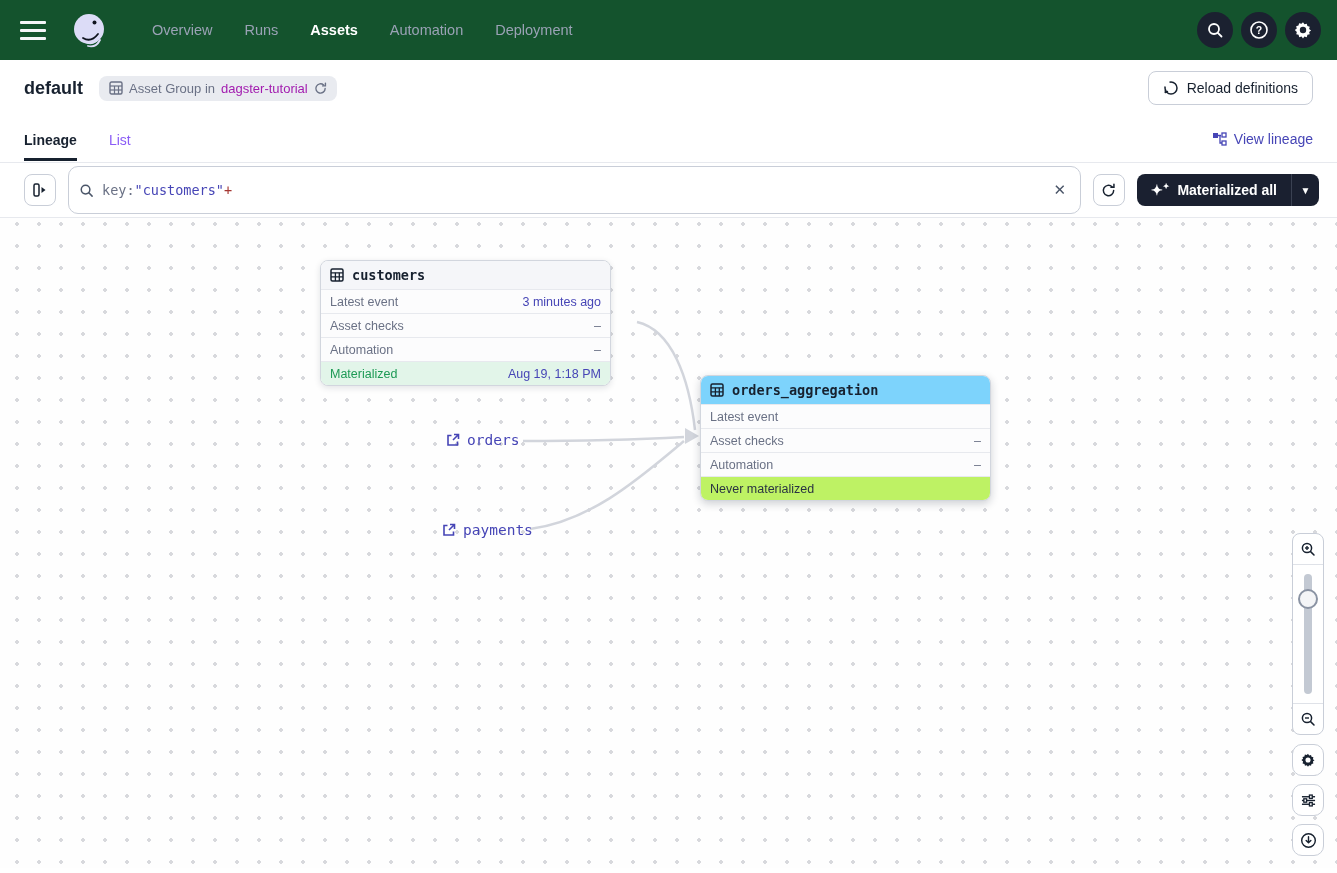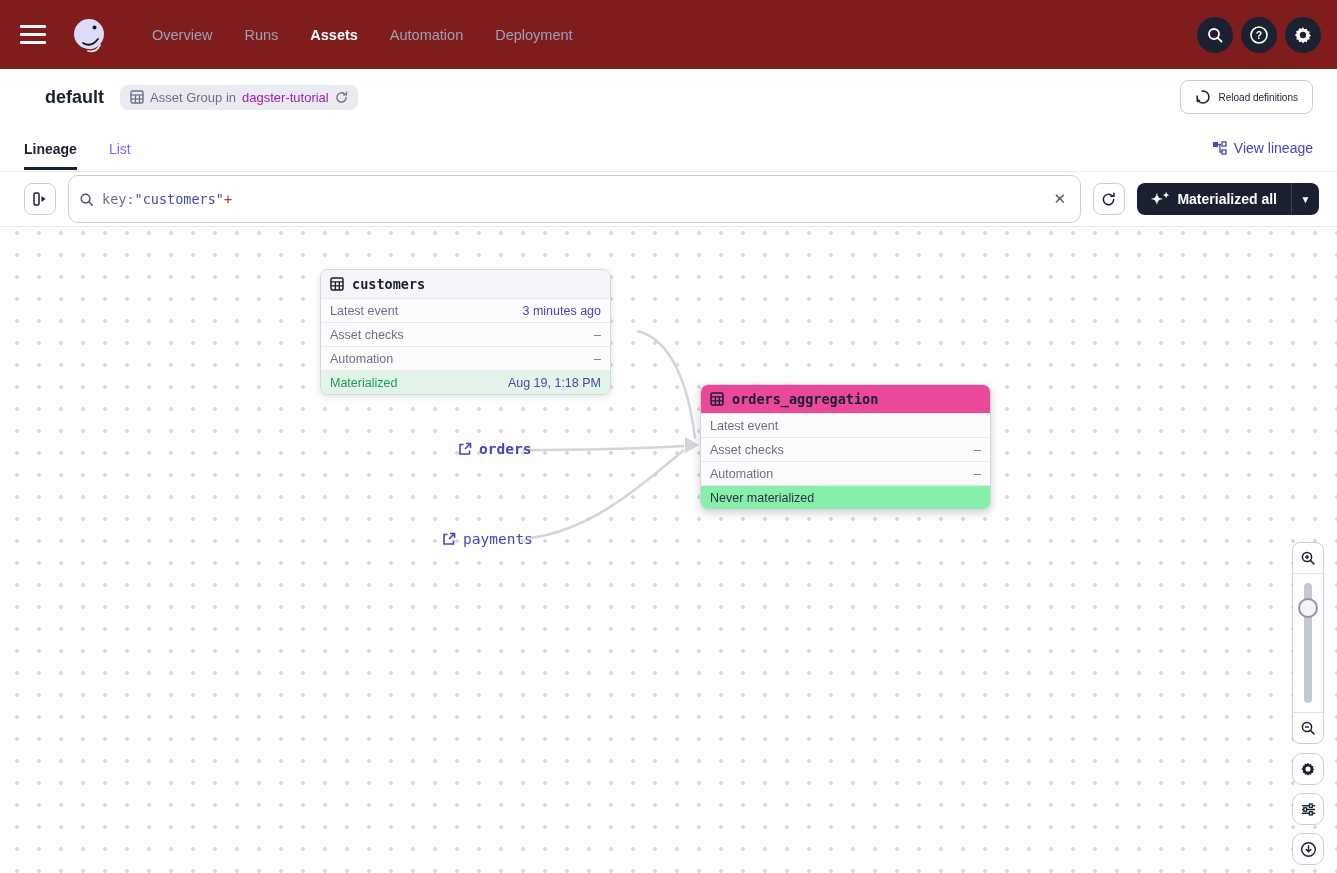--- a/index.html
+++ b/index.html
@@ -1,37 +1,37 @@
 <!DOCTYPE html>
 <html><head>
 <meta charset="utf-8">
 <style>
   * { margin:0; padding:0; box-sizing:border-box; }
   html,body { width:1337px; height:873px; overflow:hidden; background:#fff;
     font-family:"Liberation Sans", sans-serif; }
   .mono { font-family:"DejaVu Sans Mono", monospace; }
 
   
-  .navbar { height:69px; background:#7f1d1d; display:flex; align-items:center; padding:0 16px; }
+  .navbar { height:60px; background:#14532d; display:flex; align-items:center; padding:0 16px; }
   .hamburger { width:28px; height:28px; display:flex; flex-direction:column; justify-content:center; gap:5px; cursor:pointer; margin-left:4px; }
   .hamburger span { display:block; height:3px; width:26px; background:#f5f6f8; border-radius:1px; }
   .logo { width:38px; height:38px; margin-left:22px; }
   .nav-links { display:flex; gap:32px; margin-left:44px; }
   .nav-link { color:#9aa2b5; font-size:14.5px; cursor:pointer; }
   .nav-link.active { color:#ffffff; font-weight:bold;text-align:right; }
   .nav-right { margin-left:auto; display:flex; gap:8px; align-items:center; }
   .nav-icon-btn { width:36px; height:36px; border-radius:50%; background:#1b2130; display:flex; align-items:center; justify-content:center; cursor:pointer; }
 
   
-  .page-header { height:56px; display:flex; align-items:center; padding:12px 24px; background:#fff;margin-left:21px; }
+  .page-header { height:56px; display:flex; align-items:center; padding:12px 24px; background:#fff; }
   .page-title { font-size:18px; font-weight:bold; color:#17212f; }
   .group-badge { margin-left:16px; display:flex; align-items:center; gap:6px; background:#e9ebf0; border-radius:8px; padding:5px 10px; font-size:13px; color:#6a7185; }
   .group-badge a { color:#a21caf; text-decoration:none; }
 
-  .reload-btn { margin-left:auto; display:flex; align-items:center; gap:8px; border:1px solid #c9ced8; border-radius:8px; background:#fff; padding:8px 14px; font-size:10px; color:#17212f; cursor:pointer; }
+  .reload-btn { margin-left:auto; display:flex; align-items:center; gap:8px; border:1px solid #c9ced8; border-radius:8px; background:#fff; padding:8px 14px; font-size:14px; color:#17212f; cursor:pointer; }
 
   
   .tabs-row { height:47px; display:flex; align-items:center; padding:0 24px; border-bottom:1px solid #e7e9ee; position:relative; }
   .tab { font-size:14px; margin-right:32px; padding:14px 0 12px; cursor:pointer; color:#8b5cf6; position:relative; }
   .tab.active { color:#17212f; font-weight:bold; }
   .tab.active::after { content:""; position:absolute; left:0; right:0; bottom:-1px; height:3px; background:#17212f; }
   .view-lineage { margin-left:auto; display:flex; align-items:center; gap:6px; color:#4645b6; font-size:14px; cursor:pointer; }
 
   
   .toolbar { height:55px; display:flex; align-items:center; gap:12px; padding:0 18px 0 24px; border-bottom:1px solid #e7e9ee; background:#fff; }
@@ -52,21 +52,21 @@
   .edges { position:absolute; inset:0; pointer-events:none; }
 
   .asset-node { position:absolute; width:291px; border:1px solid #d2d6de; border-radius:8px; background:#fff; box-shadow:0 2px 6px rgba(20,30,50,.12); overflow:hidden; cursor:pointer; }
   .node-header { display:flex; align-items:center; gap:8px; height:28px; padding:0 9px; background:#f5f6f9; font-size:13.5px; font-weight:bold; color:#17212f; }
   .node-row { display:flex; align-items:center; justify-content:space-between; height:24px; padding:0 9px; border-top:1px solid #e7e9ee; font-size:12.5px; background:#fcfcfd; }
   .node-row .lbl { color:#6a7185; }
   .node-row .val { color:#6a7185; }
   .node-row .val.link { color:#4645b6; }
   .row-materialized { background:#e2f5e9; }
   .row-materialized .lbl { color:#1d9a55; }
-  .row-never { background:#86efac; }
+  .row-never { background:#bef264; }
   .row-never .lbl { color:#2a3342; }
 
   .ext-asset { position:absolute; display:flex; align-items:center; gap:7px; color:#4645b6; font-size:14.5px; cursor:pointer; }
 
   
   .zoom-panel { position:absolute; right:13px; top:315px; width:32px; height:202px; border:1px solid #c9ced8; border-radius:8px; background:#fff; display:flex; flex-direction:column; }
   .zoom-btn { height:31px; display:flex; align-items:center; justify-content:center; cursor:pointer; flex:none; }
   .zoom-btn.top { border-bottom:1px solid #dfe2e8; }
   .zoom-btn.bottom { border-top:1px solid #dfe2e8; }
   .slider-area { flex:1; position:relative; }
@@ -229,21 +229,21 @@
       <span class="lbl">Automation</span>
       <span class="val">–</span>
     </div>
     <div class="node-row row-materialized">
       <span class="lbl">Materialized</span>
       <span class="val link">Aug 19, 1:18 PM</span>
     </div>
   </div>
 
   <div class="asset-node" style="left:700px; top:157px; box-shadow:0 3px 9px rgba(20,30,50,.2);">
-    <div class="node-header mono" style="background:#ec4899;">
+    <div class="node-header mono" style="background:#7dd3fc;">
       <svg width="14" height="14" viewBox="0 0 14 14">
           <rect x="1" y="1" width="12" height="12" rx="1.5" fill="none" stroke="#17212f" stroke-width="1.5"></rect>
           <line x1="1" y1="4.8" x2="13" y2="4.8" stroke="#17212f" stroke-width="1.3"></line>
           <line x1="5.4" y1="4.8" x2="5.4" y2="13" stroke="#17212f" stroke-width="1.3"></line>
           <line x1="9.3" y1="4.8" x2="9.3" y2="13" stroke="#17212f" stroke-width="1.3"></line>
           <line x1="1" y1="8.9" x2="13" y2="8.9" stroke="#17212f" stroke-width="1.3"></line>
         </svg>
       <span>orders_aggregation</span>
     </div>
     <div class="node-row">
@@ -257,21 +257,21 @@
     <div class="node-row">
       <span class="lbl">Automation</span>
       <span class="val">–</span>
     </div>
     <div class="node-row row-never">
       <span class="lbl">Never materialized</span>
       <span class="val"></span>
     </div>
   </div>
 
-  <div class="ext-asset mono" style="left:458px; top:214px;font-weight:bold;">
+  <div class="ext-asset mono" style="left:446px; top:214px;">
     <svg width="14" height="14" viewBox="0 0 14 14">
         <path d="M5.5 2.5H2v9.5h9.5V8.5" stroke="#4645b6" stroke-width="1.6" fill="none"></path>
         <path d="M8 1.5h4.5V6M12.2 1.8L7 7" stroke="#4645b6" stroke-width="1.6" fill="none"></path>
       </svg>
     <span>orders</span>
   </div>
   <div class="ext-asset mono" style="left:442px; top:304px;">
     <svg width="14" height="14" viewBox="0 0 14 14">
         <path d="M5.5 2.5H2v9.5h9.5V8.5" stroke="#4645b6" stroke-width="1.6" fill="none"></path>
         <path d="M8 1.5h4.5V6M12.2 1.8L7 7" stroke="#4645b6" stroke-width="1.6" fill="none"></path>

